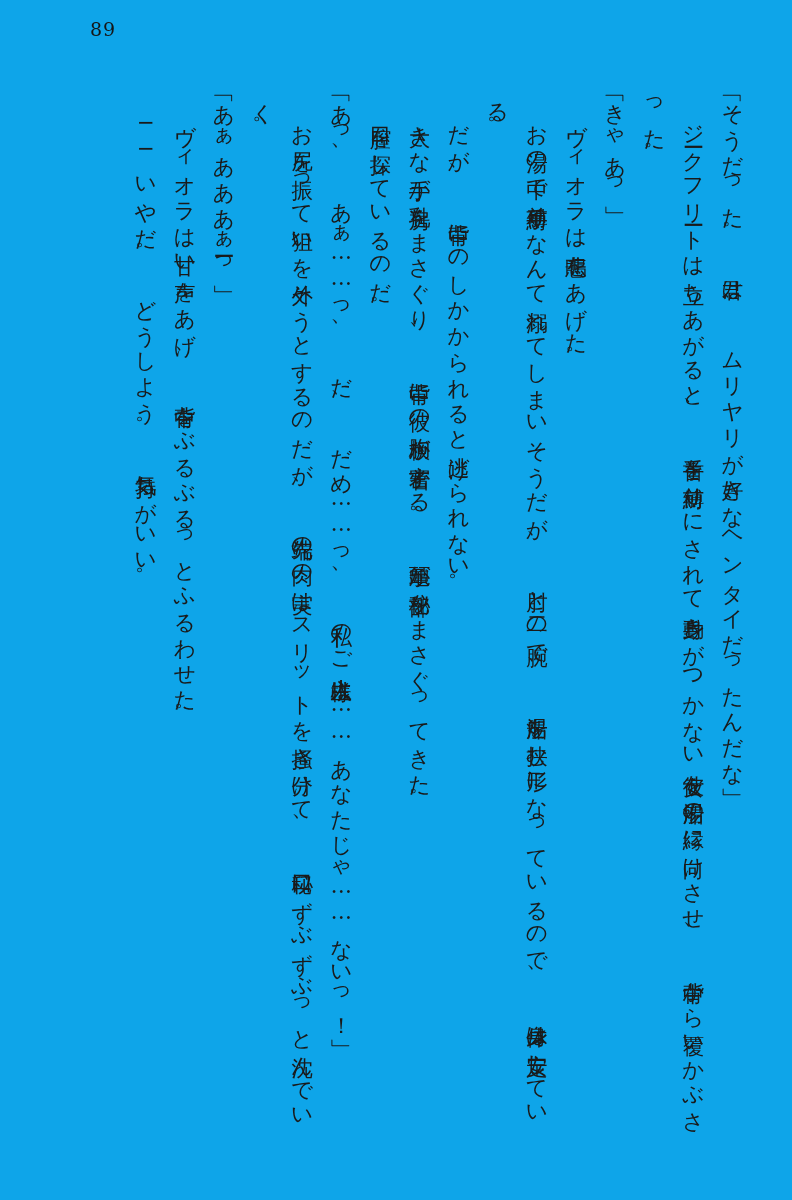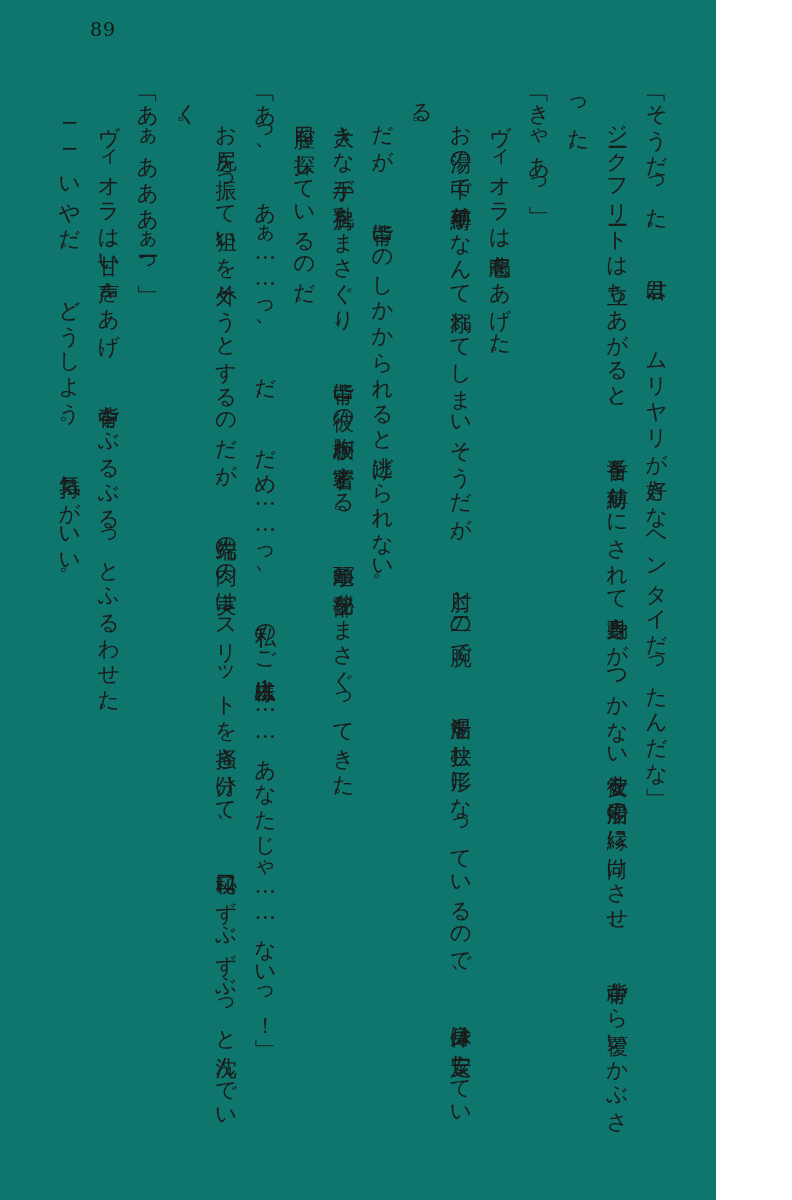--- a/index.html
+++ b/index.html
@@ -2,23 +2,23 @@
 <html><head>
 <meta charset="utf-8">
 <style>
   html, body {
     margin: 0;
     padding: 0;
     background: #ffffff;
   }
   .page {
     position: relative;
-    width: 716px;
+    width: 792px;
     height: 1200px;
-    background: #0f766e;
+    background: #0ea5e9;
     overflow: hidden;
     font-family: "DejaVu Serif", "Liberation Serif", serif;
     color: #1a1a1a;
   }
   .page-number {
     position: absolute;
     top: 18px;
     left: 90px;
     font-size: 19px;
     letter-spacing: 1px;

